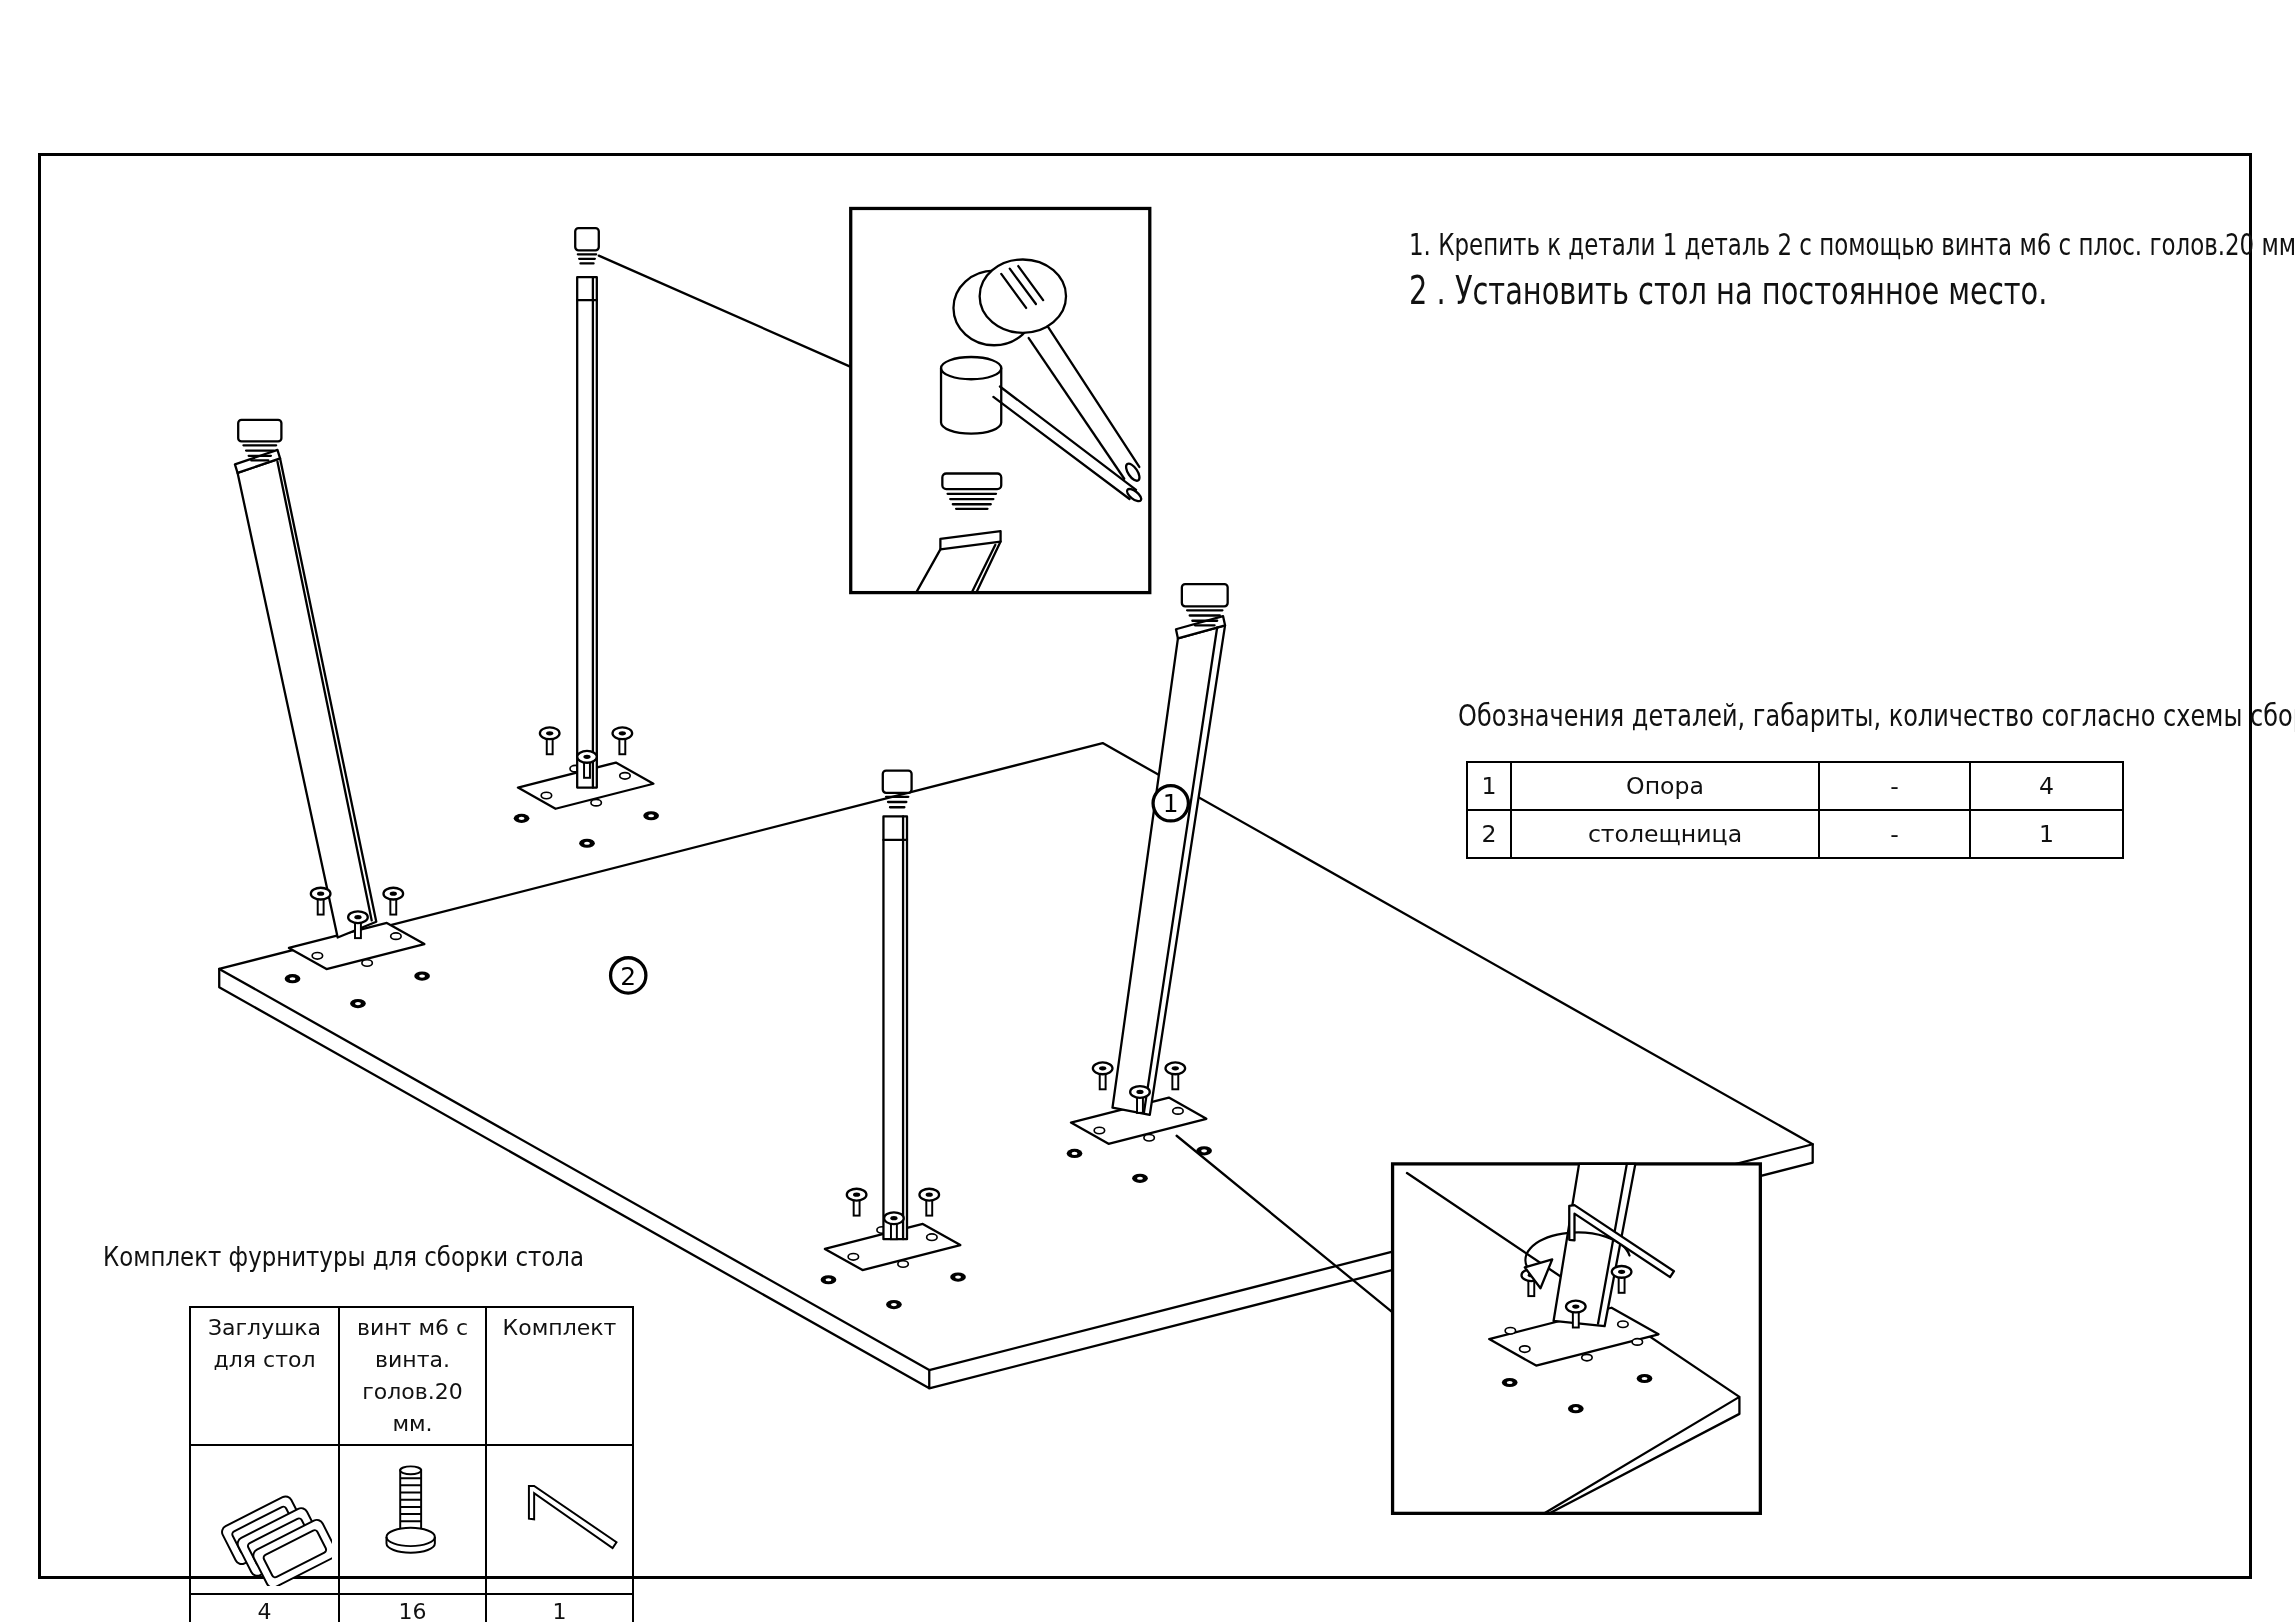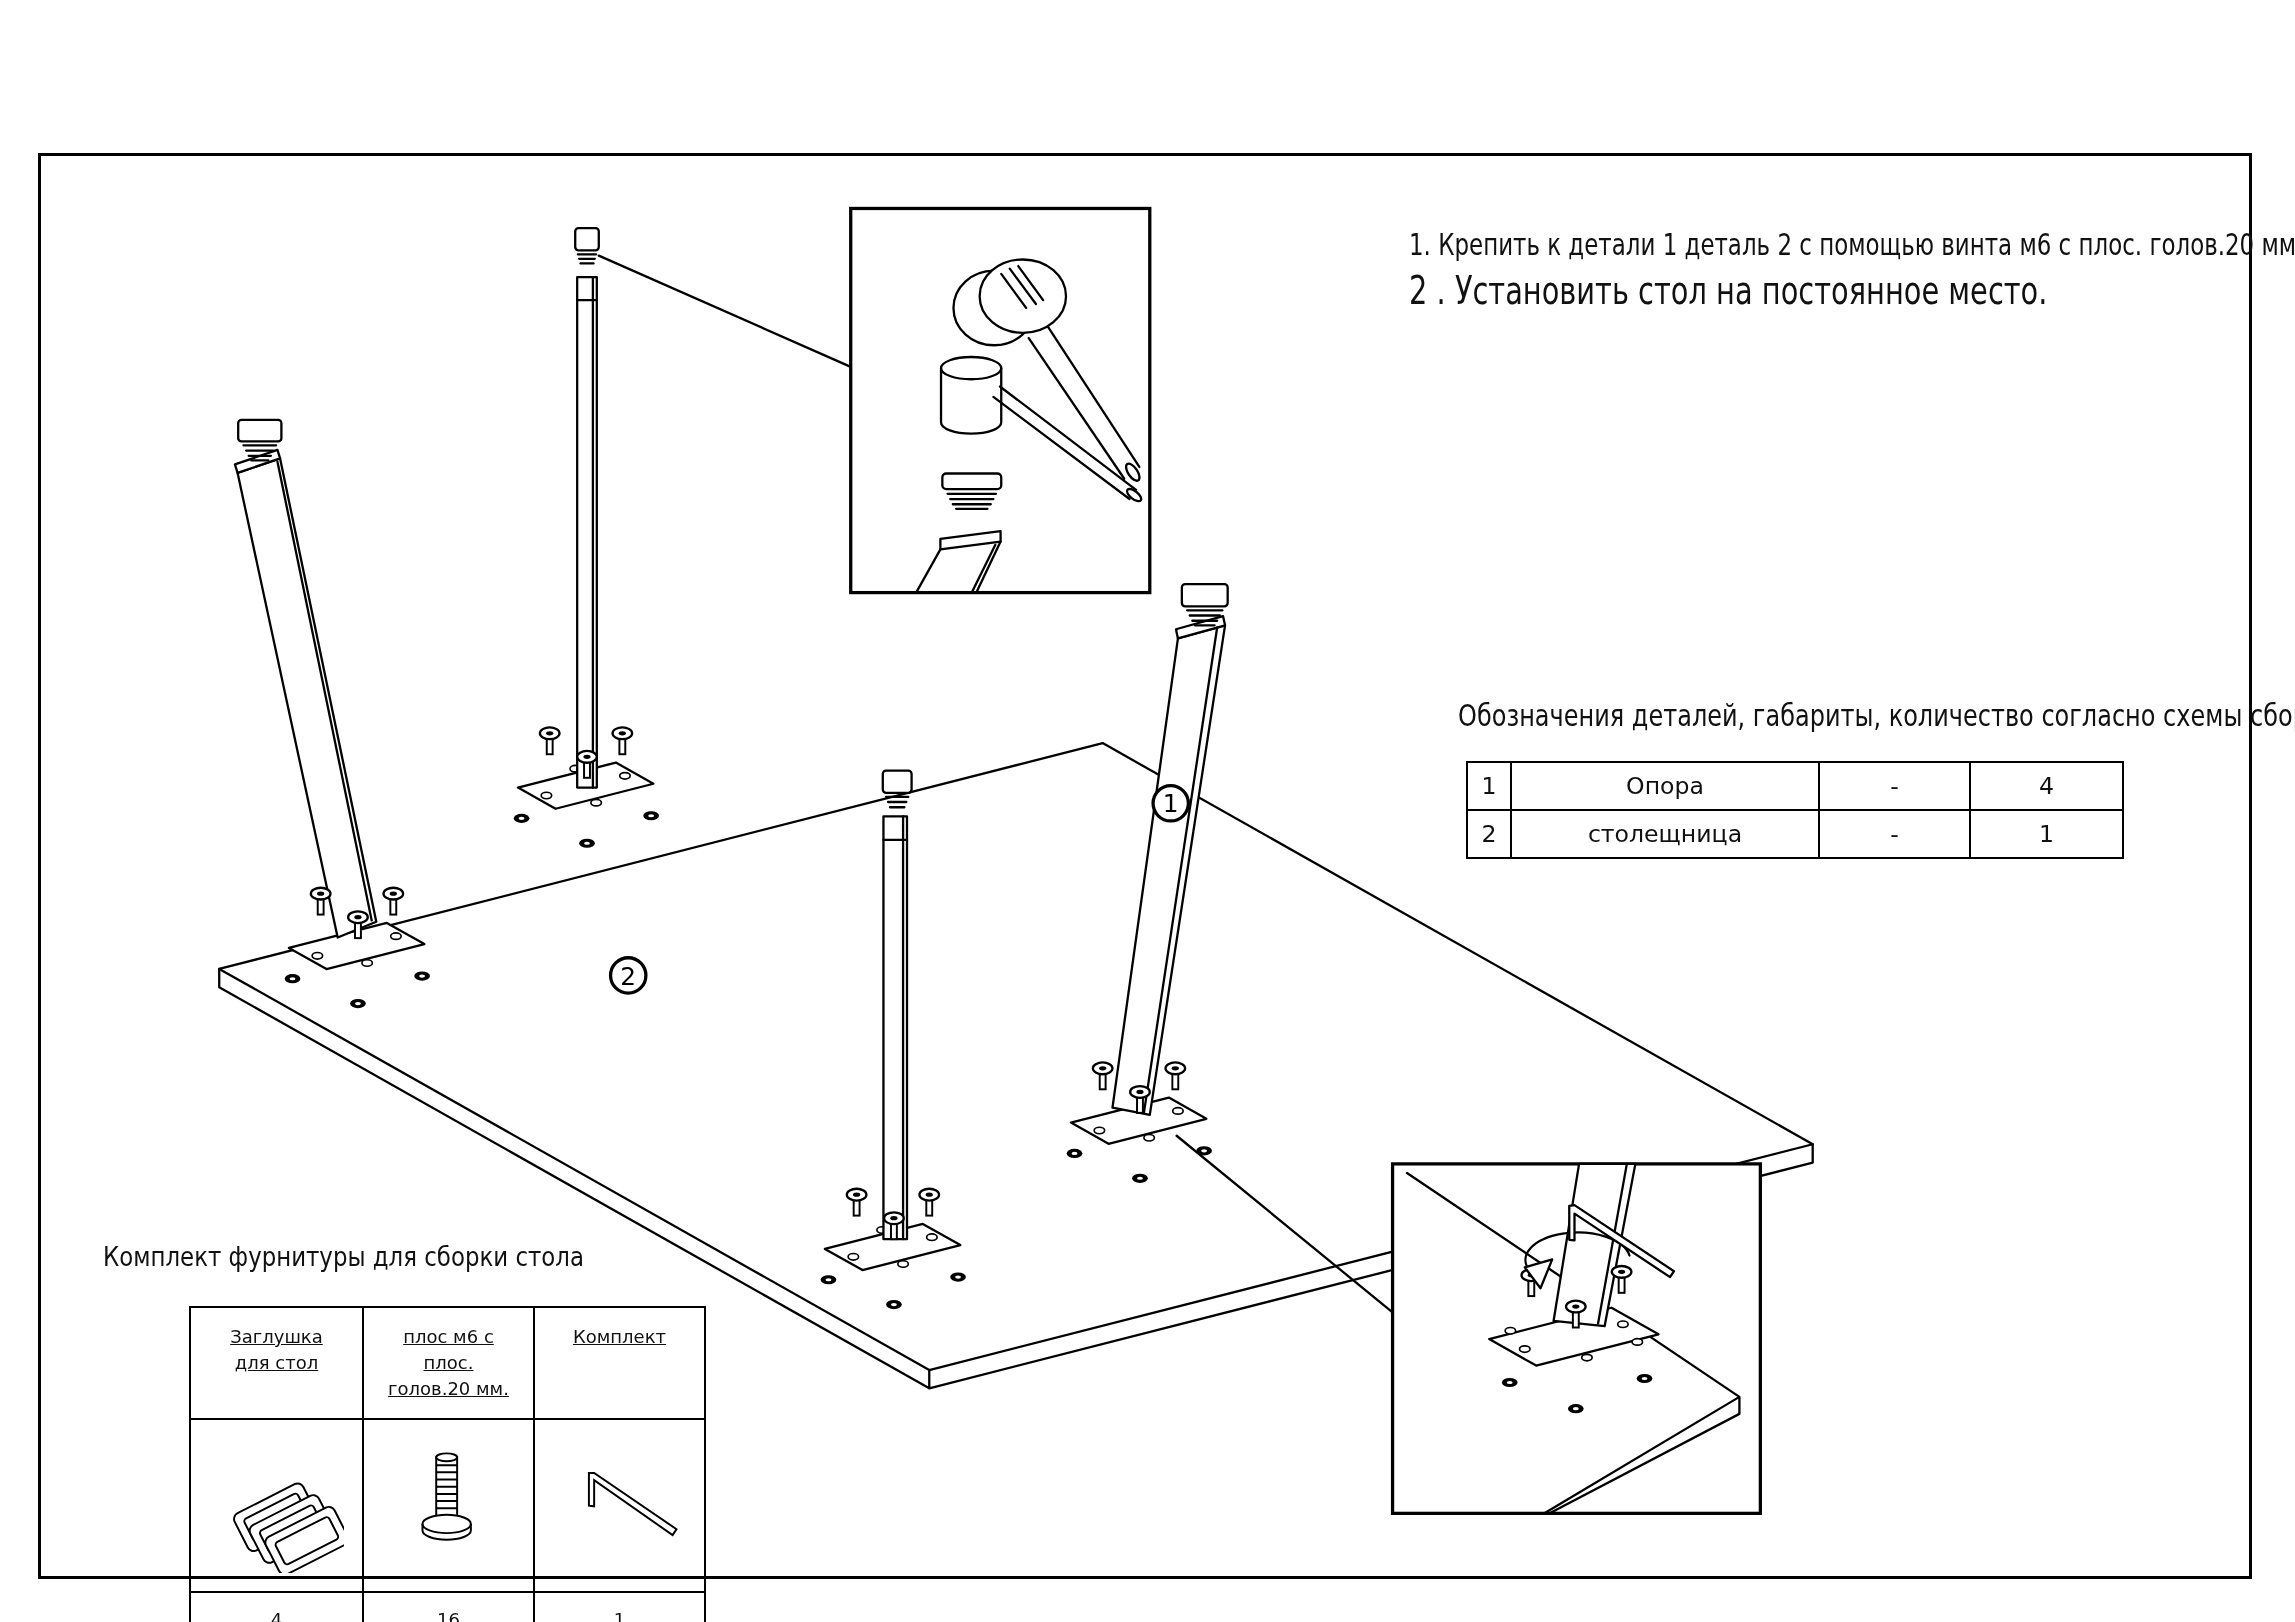--- a/index.html
+++ b/index.html
@@ -10,21 +10,21 @@
   .squeeze{display:inline-block;transform:scaleX(0.74);transform-origin:left center;}
   .squeeze2{display:inline-block;transform:scaleX(0.80);transform-origin:left center;}
   .squeeze3{display:inline-block;transform:scaleX(0.88);transform-origin:left center;}
   
   table.parts{border-collapse:collapse;table-layout:fixed;}
   table.parts td{border:2px solid #000;text-align:center;vertical-align:middle;font-size:23.6px;padding:0;}
   table.parts{border:2.6px solid #000;}
   table.parts tr{height:48px;}
   
   table.hw{border-collapse:collapse;table-layout:fixed;border:2.6px solid #000;}
-  table.hw td{border:2px solid #000;padding:16px;font-size:18px;text-align:center;text-decoration:underline;}
+  table.hw td{border:2px solid #000;padding:4px;font-size:22px;text-align:center;}
   td.hw-head{vertical-align:top;padding-top:14.4px;line-height:1.45;}
   td.hw-img{vertical-align:middle;height:139px;}
   td.hw-qty{vertical-align:top;text-align:left;padding-left:38px;padding-top:10.5px;font-size:26px;height:68px;}
   svg{display:block;}
   .stroke{fill:none;stroke:#000;stroke-width:3.5;stroke-linejoin:round;stroke-linecap:round;}
   .wfill{fill:#fff;stroke:#000;stroke-width:3.5;stroke-linejoin:round;}
 </style>
 </head>
 <body>
 
@@ -253,21 +253,21 @@
 </div>
 
 <table class="hw abs" style="left:189px;top:1306px">
   <tbody>
       <tr style="height:69px">
     <td class="hw-head" style="width:139px">
       <div>Заглушка</div>
       <div>для стол</div>
     </td>
     <td class="hw-head" style="width:137px">
-      <div>плос м6 с плос.</div>
+      <div>винт м6 с винта.</div>
       <div>голов.20 мм.</div>
     </td>
     <td class="hw-head" style="width:137px">
       <div>Комплект</div>
       <div></div>
     </td>
   </tr>
   <tr>
     <td class="hw-img">
       <svg width="137" height="134" viewBox="0 0 210 205">

